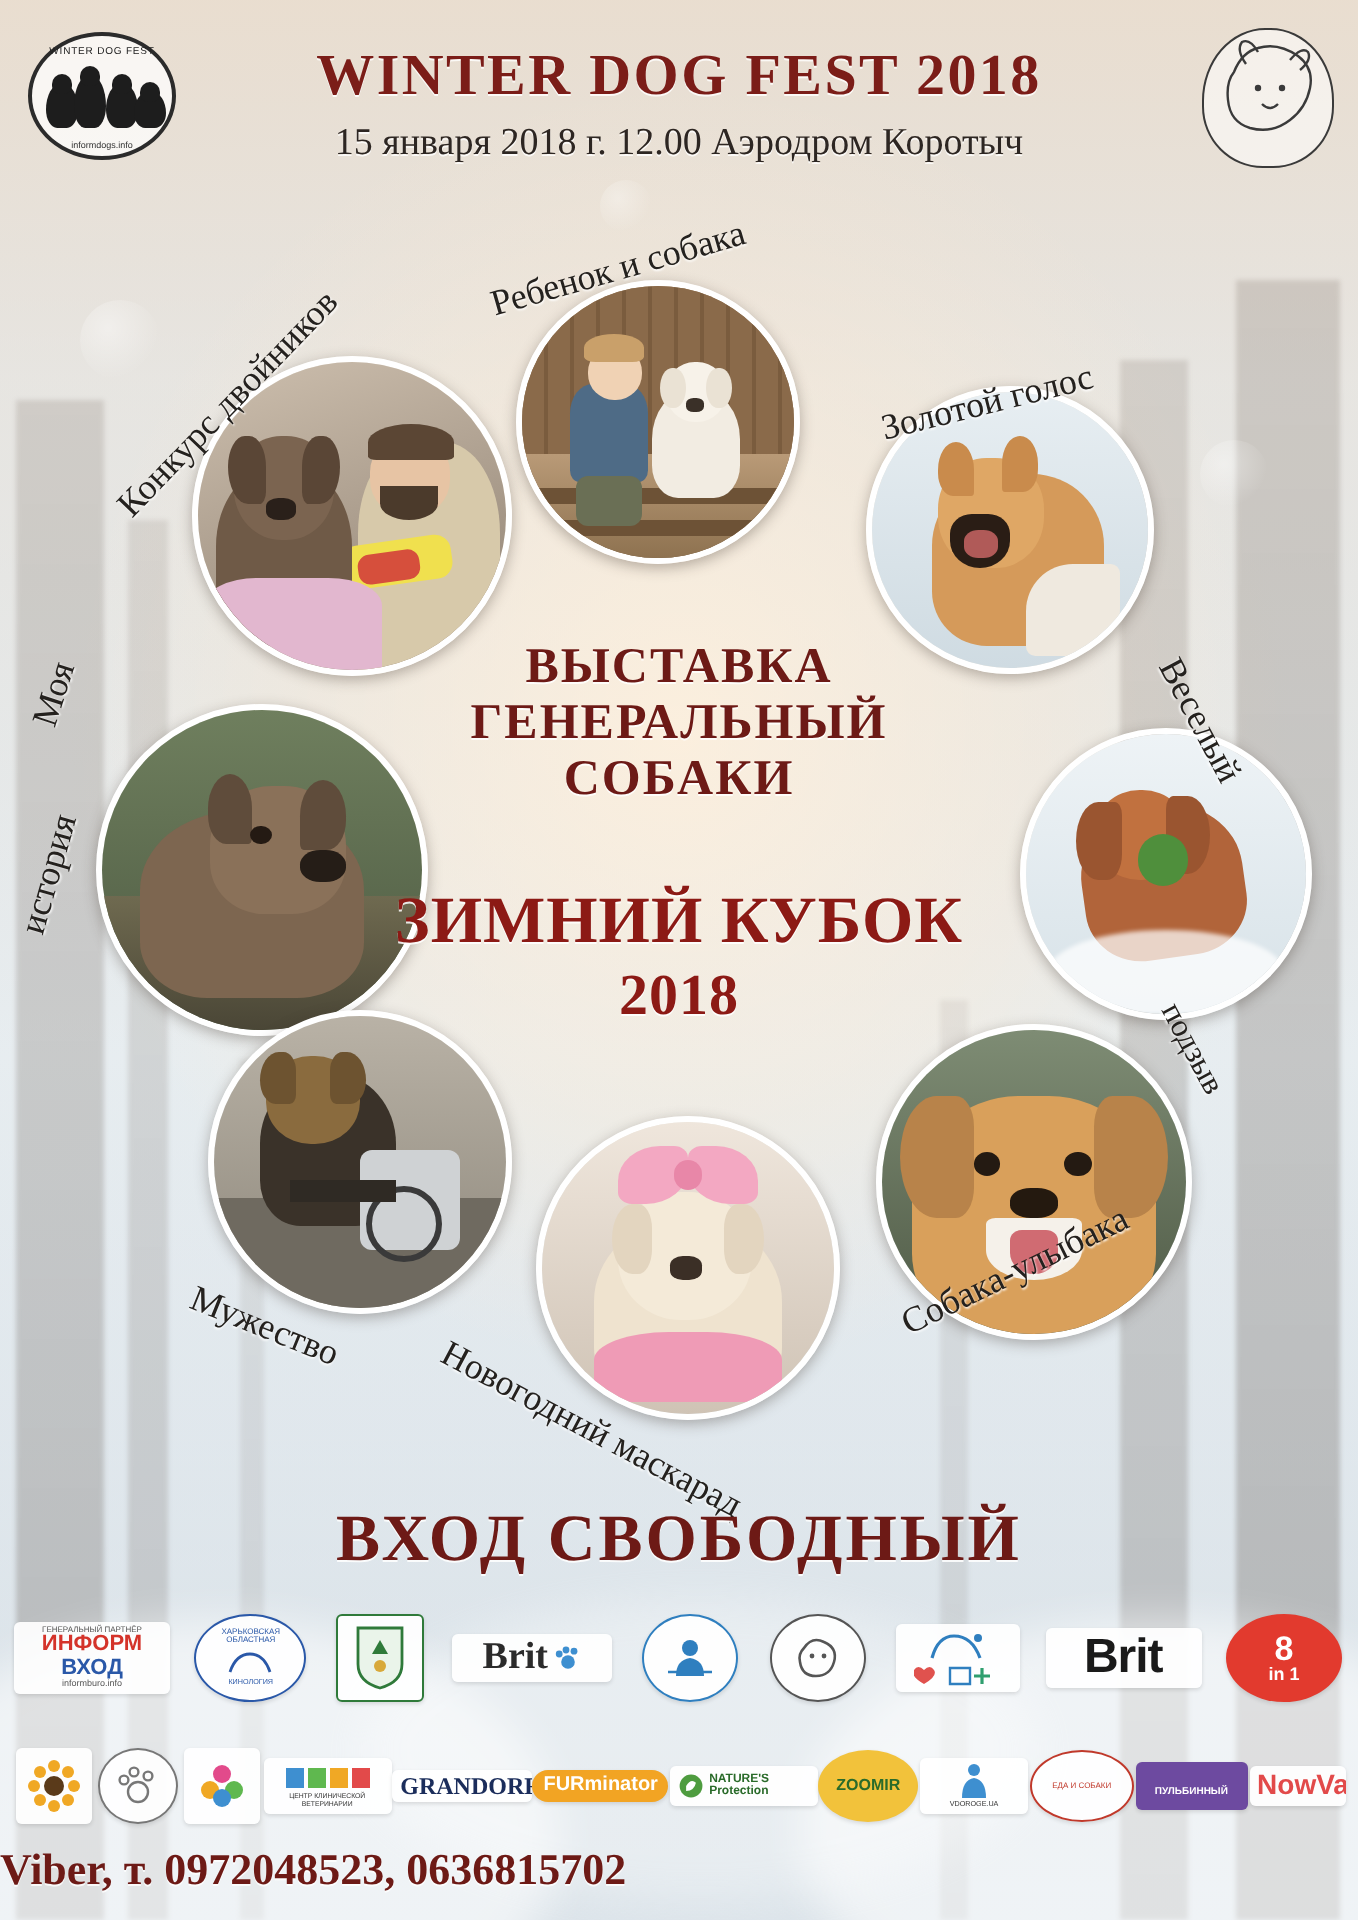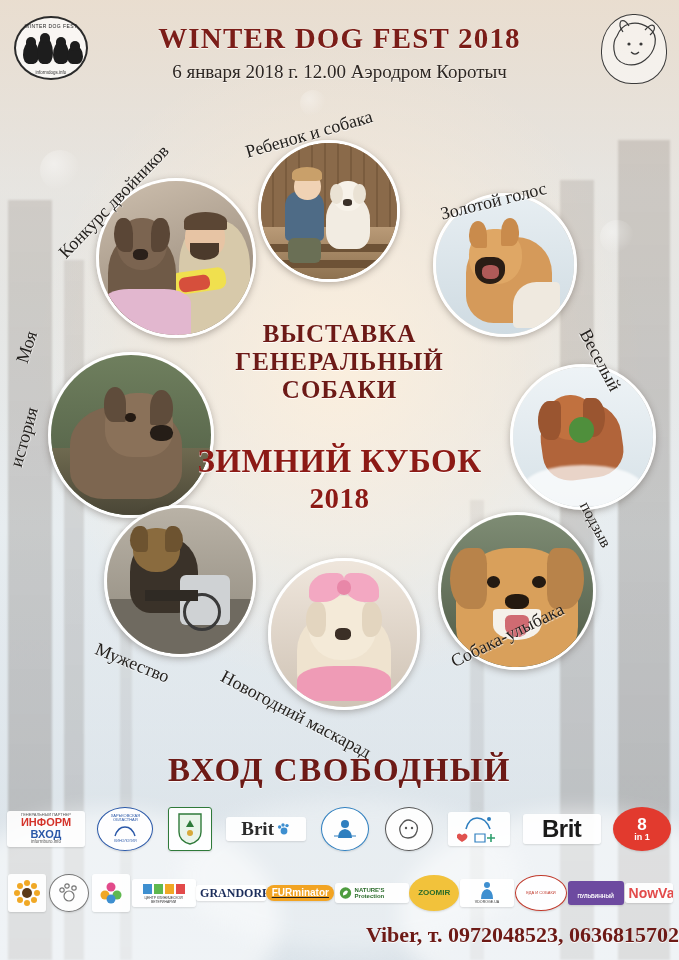--- a/index.html
+++ b/index.html
@@ -208,21 +208,21 @@
     border-radius: 3px;
     padding: 2px 4px;
     box-shadow: 0 1px 2px rgba(0,0,0,0.12);
     max-width: 100%;
     overflow: hidden;
   }
 
   .contact {
     position: absolute;
     top: 922px; left: 0; right: 0;
-    text-align: right;
+    text-align: left;
     font-size: 22px;
     font-weight: bold;
     color: #6d1a16;
     z-index: 6;
     text-shadow: 0 1px 0 rgba(255,255,255,0.8);
   }
 </style>
 </head>
 <body>
 
@@ -263,21 +263,21 @@
       <path d="M22 18 q-5 -7 -2 -11 q4 -2 8 5" fill="none" stroke="#3a3a3a" stroke-width="1.2"></path>
       <path d="M44 16 q6 -7 9 -4 q2 4 -4 9" fill="none" stroke="#3a3a3a" stroke-width="1.2"></path>
       <circle cx="28" cy="30" r="1.6" fill="#3a3a3a"></circle>
       <circle cx="40" cy="30" r="1.6" fill="#3a3a3a"></circle>
       <path d="M30 38 q4 4 8 0" fill="none" stroke="#3a3a3a" stroke-width="1.2"></path>
     </svg>
   </div>
 
   <div class="header">
     <div class="fest-title">WINTER DOG FEST 2018</div>
-    <div class="fest-sub">6 января 2018 г. 12.00 Аэродром Коротыч</div>
+    <div class="fest-sub">15 января 2018 г. 12.00 Аэродром Коротыч</div>
   </div>
 
   <div class="circle" style="left:96px; top:178px; width:160px; height:160px;">
     <div class="ph" style="background:linear-gradient(160deg,#cdbfae,#8d7f70);"></div>
 
     <div class="ph" style="left:52%; top:26%; width:46%; height:74%; background:#d7c9aa; border-radius:40% 40% 0 0;"></div>
     <div class="ph" style="left:56%; top:24%; width:26%; height:26%; background:#e7c4a4; border-radius:45%;"></div>
     <div class="ph" style="left:55%; top:20%; width:28%; height:12%; background:#5b4634; border-radius:50% 50% 10% 10%;"></div>
     <div class="ph" style="left:59%; top:40%; width:19%; height:11%; background:#4b3a2b; border-radius:0 0 50% 50%;"></div>
     <div class="ph" style="left:47%; top:58%; width:36%; height:14%; background:#f0e04e; border-radius:8px; transform:rotate(-8deg);"></div>
@@ -550,21 +550,21 @@
       </div>
     </div>
 
     <div class="sp" style="width:72px;">
       <div class="sp-box" style="width:70px;">
         <div style="font-size:12px;font-weight:bold;color:#1b2d5b;font-family:'Liberation Serif',serif;">GRANDORF</div>
       </div>
     </div>
 
     <div class="sp" style="width:68px;">
-      <div class="sp-box" style="width:88px;background:#f2a423;border-radius:10px;padding:3px 4px;text-decoration:underline;">
+      <div class="sp-box" style="width:88px;background:#f2a423;border-radius:10px;padding:3px 4px;">
         <div style="font-size:10px;font-weight:bold;color:#fff;">FURminator</div>
       </div>
     </div>
 
     <div class="sp" style="width:76px;">
       <div class="sp-box" style="width:74px;display:flex;align-items:center;gap:3px;">
         <svg width="16" height="16" viewBox="0 0 16 16">
             <circle cx="8" cy="8" r="7" fill="#4e9c3f"></circle>
             <path d="M5 8 q3 -5 6 -2 q-1 5 -6 5z" fill="#fff"></path>
           </svg>

